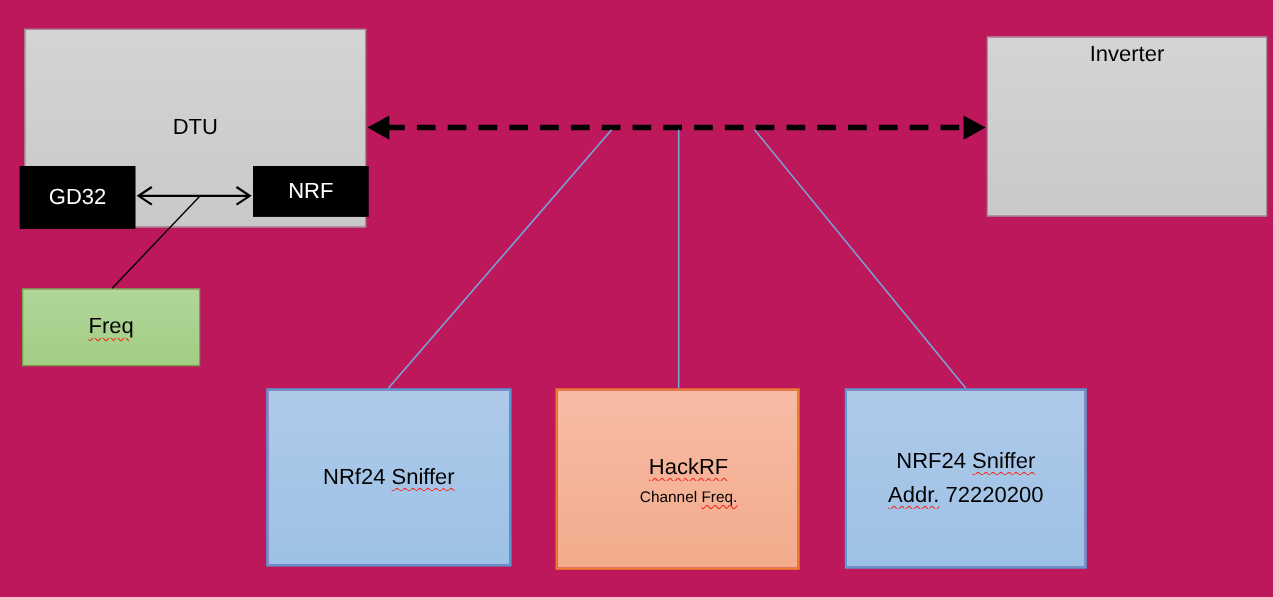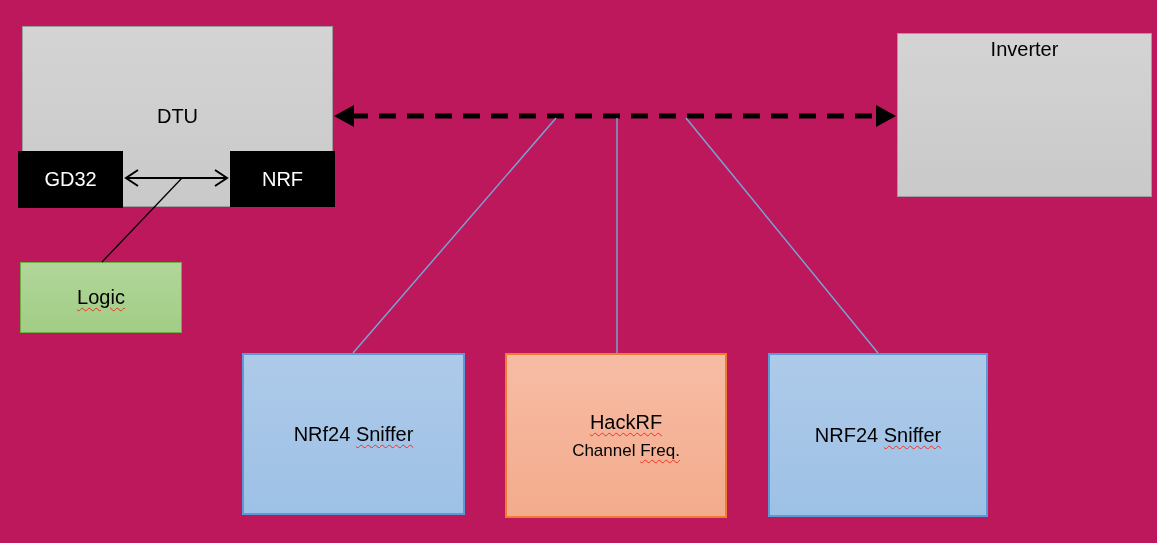--- a/index.html
+++ b/index.html
@@ -43,21 +43,21 @@
   .blue-box {
     background: linear-gradient(#aecae9, #9dc1e6);
     border: 2px solid #5b9bd5;
   }
   .orange-box {
     background: linear-gradient(#f7bca5, #f3ab8c);
     border: 2px solid #ed7d31;
     padding-left: 20px;
   }
   .sub-line {
-    font-size: 17px;
+    font-size: 14px;
     line-height: 1.5;
   }
   .misspelled {
     text-decoration: underline;
     text-decoration-style: wavy;
     text-decoration-color: #f03022;
     text-decoration-thickness: 1px;
     text-underline-offset: 3px;
   }
   .lines-layer {
@@ -77,26 +77,26 @@
   <div class="box gray-box" style="left:22px; top:26px; width:311px; height:181px;">
     <div>
       <span>DTU</span>
     </div>
   </div>
 
   <div class="box black-box" style="left:18px; top:151px; width:105px; height:57px;justify-content:center;">
     <span>GD32</span>
   </div>
 
-  <div class="box black-box" style="left:230px; top:151px; width:105px; height:56px;">
+  <div class="box black-box" style="left:230px; top:151px; width:105px; height:46px;">
     <span>NRF</span>
   </div>
 
   <div class="box green-box" style="left:20px; top:262px; width:162px; height:71px;">
-    <span class="misspelled">Logic</span>
+    <span class="misspelled">Freq</span>
   </div>
 
   <div class="box gray-box" style="left:897px; top:33px; width:255px; height:164px;justify-content:space-between;">
     <div>
       <span>Inverter</span>
     </div>
   </div>
 
   <div class="box blue-box" style="left:242px; top:353px; width:223px; height:162px;">
     <div>
@@ -113,20 +113,24 @@
       <span>Channel</span>
       <span class="misspelled">Freq.</span>
     </div>
   </div>
 
   <div class="box blue-box" style="left:768px; top:353px; width:220px; height:164px;">
     <div>
       <span>NRF24</span>
       <span class="misspelled">Sniffer</span>
     </div>
+    <div>
+      <span class="misspelled">Addr.</span>
+      <span>72220200</span>
+    </div>
   </div>
 
   <svg class="lines-layer" viewBox="0 0 1157 543" xmlns="http://www.w3.org/2000/svg">
 
     <g>
       <line x1="351" y1="116" x2="879" y2="116" stroke="#000000" stroke-width="5" stroke-dasharray="17 11"></line>
       <path d="M334,116 L354,105 L354,127 Z" fill="#000000"></path>
       <path d="M896,116 L876,105 L876,127 Z" fill="#000000"></path>
     </g>
 

